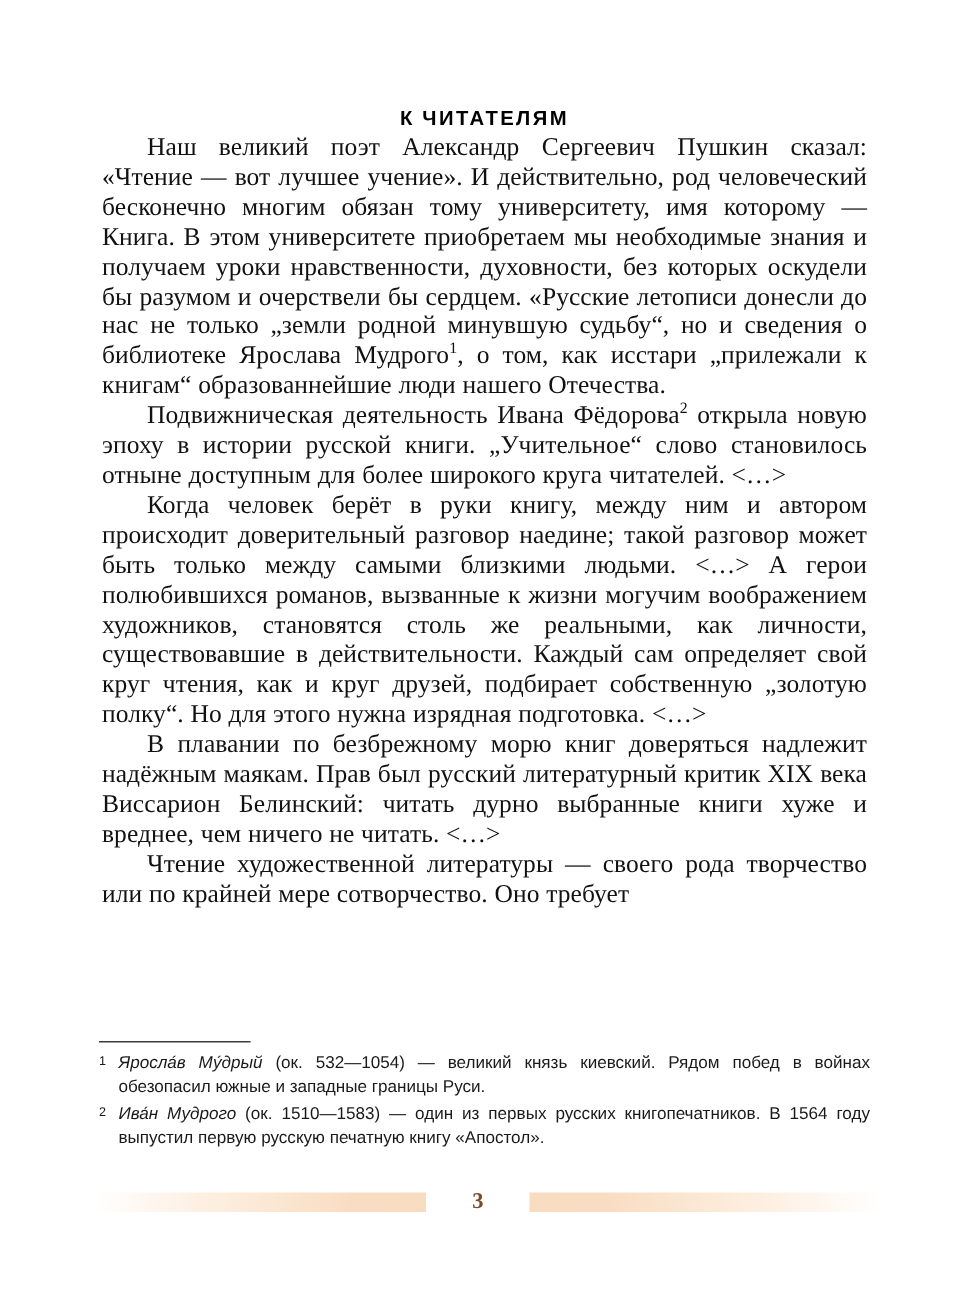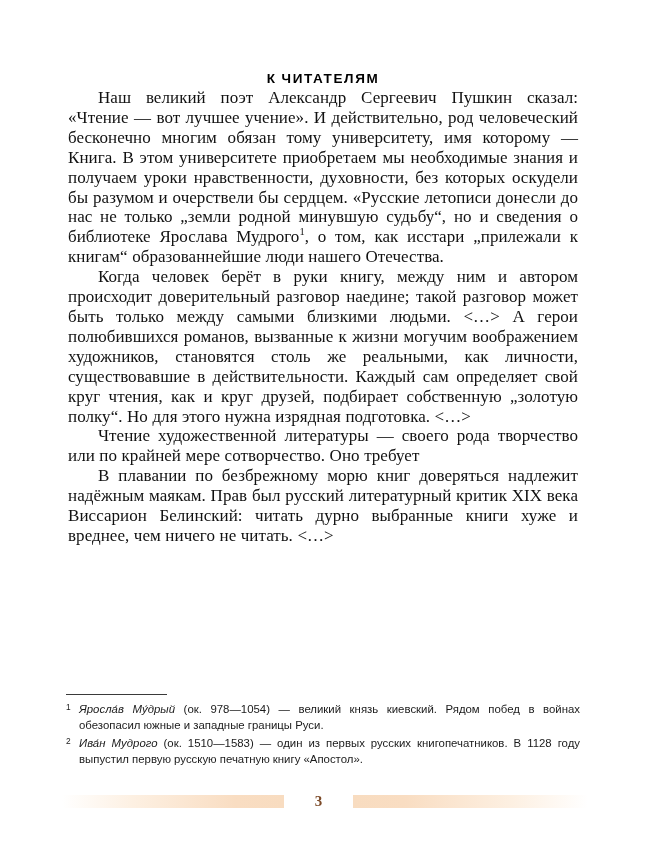--- a/index.html
+++ b/index.html
@@ -139,35 +139,36 @@
 <div class="page">
 
   <h1 class="page-title">
     <span class="title-lead">К</span><span>ЧИТАТЕЛЯМ</span>
   </h1>
 
   <div class="body-col">
 
     <p class="para"><span>Наш великий поэт Александр Сергеевич Пушкин сказал: «Чтение — вот лучшее учение». И действительно, род человеческий бесконечно многим обязан тому университету, имя которому — Книга. В этом университете приобретаем мы необходимые знания и получаем уроки нравственности, духовности, без которых оскудели бы разумом и очерствели бы сердцем. «Русские летописи донесли до нас не только „земли родной минувшую судьбу“, но и сведения о библиотеке Ярослава Мудрого</span><sup>1</sup><span>, о том, как исстари „прилежали к книгам“ образованнейшие люди нашего Отечества.</span></p>
 
+    <p class="para"><span>Подвижническая деятельность Ивана Фёдорова</span><sup>2</sup><span> открыла новую эпоху в истории русской книги. „Учительное“ слово становилось отныне доступным для более широкого круга читателей. &lt;…&gt;</span></p>
 
     <p class="para">Когда человек берёт в руки книгу, между ним и автором происходит доверительный разговор наедине; такой разговор может быть только между самыми близкими людьми. &lt;…&gt; А герои полюбившихся романов, вызванные к жизни могучим воображением художников, становятся столь же реальными, как личности, существовавшие в действительности. Каждый сам определяет свой круг чтения, как и круг друзей, подбирает собственную „золотую полку“. Но для этого нужна изрядная подготовка. &lt;…&gt;</p>
 
+    <p class="para">В плавании по безбрежному морю книг доверяться надлежит надёжным маякам. Прав был русский литературный критик XIX века Виссарион Белинский: читать дурно выбранные книги хуже и вреднее, чем ничего не читать. &lt;…&gt;</p>
+
     <p class="para">Чтение художественной литературы — своего рода творчество или по крайней мере сотворчество. Оно требует</p>
-
-    <p class="para">В плавании по безбрежному морю книг доверяться надлежит надёжным маякам. Прав был русский литературный критик XIX века Виссарион Белинский: читать дурно выбранные книги хуже и вреднее, чем ничего не читать. &lt;…&gt;</p>
 
   </div>
 
   <div class="footnotes">
     <div class="footnote-rule"></div>
 
-    <p class="footnote"><span class="footnote-marker">1</span><span class="footnote-name">Яросла́в Му́дрый</span><span> (ок. 978—1054) — великий князь киевский. Рядом побед в войнах обезопасил южные и западные границы Руси.</span></p>
+    <p class="footnote"><span class="footnote-marker">1</span><span class="footnote-name">Яросла́в Му́дрый</span><span> (ок. 532—1054) — великий князь киевский. Рядом побед в войнах обезопасил южные и западные границы Руси.</span></p>
 
-    <p class="footnote"><span class="footnote-marker">2</span><span class="footnote-name">Ива́н Мудрого</span><span> (ок. 1510—1583) — один из первых русских книгопечатников. В 1128 году выпустил первую русскую печатную книгу «Апостол».</span></p>
+    <p class="footnote"><span class="footnote-marker">2</span><span class="footnote-name">Ива́н Мудрого</span><span> (ок. 1510—1583) — один из первых русских книгопечатников. В 1564 году выпустил первую русскую печатную книгу «Апостол».</span></p>
   </div>
 
   <div class="footer">
     <div class="footer-bar footer-bar-left"></div>
     <div class="page-number">3</div>
     <div class="footer-bar footer-bar-right"></div>
   </div>
 
 </div>
 

